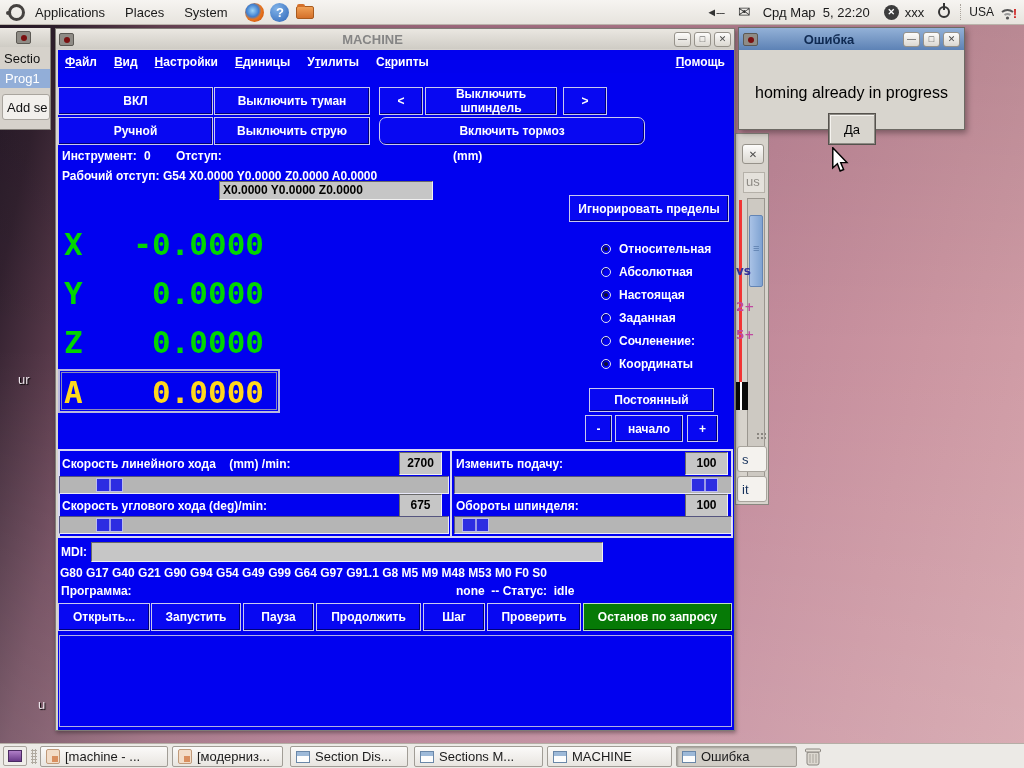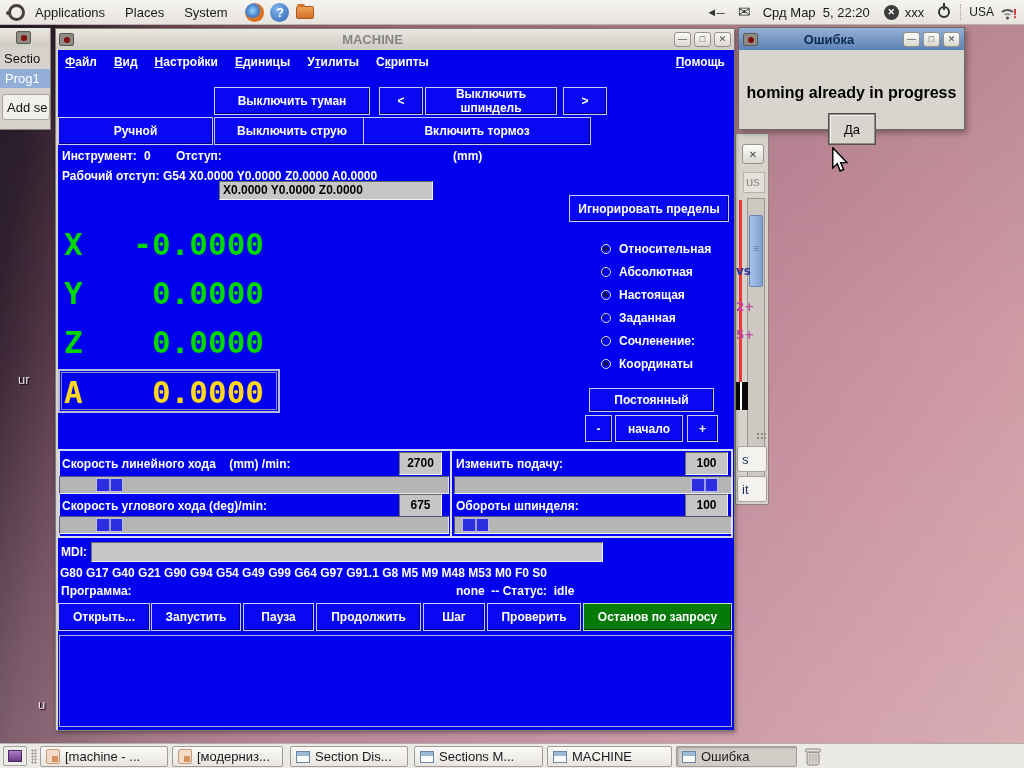--- a/index.html
+++ b/index.html
@@ -91,21 +91,21 @@
   .val-box { position:absolute; width:43px; height:23px; text-align:center; line-height:21px; }
 
   
   #program-textarea { position:absolute; left:1px; top:562px; width:673px; height:92px; border:1px solid #b0b0e4; background:#0101f0; }
 
   
   #error-dialog { position:absolute; left:738px; top:27px; width:227px; height:103px; background:#d8d5ce;
     border:1px solid #6d6a64; box-shadow:2px 3px 6px rgba(0,0,0,0.35); z-index:40; }
   #dialog-titlebar { height:22px; background:linear-gradient(#93b1d7,#5d82b5); display:flex; align-items:center; padding:0 4px; }
   #dialog-title { flex:1; text-align:center; font-weight:bold; font-size:13px; color:#0f2a52; }
-  #dialog-message { position:absolute; left:0; top:55px; width:100%; text-align:center; font-weight:bold; font-size:16px; color:#000; top:56px; }
+  #dialog-message { position:absolute; left:0; top:55px; width:100%; text-align:center; font-weight:normal; font-size:16px; color:#000; top:56px; }
   #dialog-yes { position:absolute; left:90px; top:86px; width:46px; height:30px; background:#d8d5ce;
     border:1px solid #8d8a84; box-shadow:0 0 0 1px #55524d, inset 1px 1px 0 #f5f3ef; font-size:13px; color:#000;
     display:flex; align-items:center; justify-content:center; }
 
   
   #left-window { position:absolute; left:0; top:28px; width:51px; height:102px; background:#d6d2cb;
     border-right:1px solid #85817b; border-bottom:1px solid #85817b; z-index:10; }
   #left-titlebar { height:19px; background:linear-gradient(#eae7e1,#cfccc5); display:flex; align-items:center; padding-left:16px; }
   #left-header { font-size:13px; color:#111; padding:4px 0 0 4px; white-space:nowrap; overflow:hidden; }
   #left-selected { margin-top:3px; height:19px; background:#92aed8; color:#fff; font-size:13px; padding-left:5px; line-height:19px; white-space:nowrap; }
@@ -200,27 +200,28 @@
     <span class="menu-item"><span></span><u>В</u><span>ид</span></span>
     <span class="menu-item"><span></span><u>Н</u><span>астройки</span></span>
     <span class="menu-item"><span></span><u>Е</u><span>диницы</span></span>
     <span class="menu-item"><span>У</span><u>т</u><span>илиты</span></span>
     <span class="menu-item"><span>С</span><u>к</u><span>рипты</span></span>
     <span class="menu-item" id="menu-help"><span></span><u>П</u><span>омощь</span></span>
   </div>
 
   <div id="machine-body">
 
+    <div class="blue-btn" style="left:0px; top:14px; width:155px; height:28px;">ВКЛ</div>
     <div class="blue-btn" style="left:156px; top:14px; width:156px; height:28px;">Выключить туман</div>
     <div class="blue-btn" style="left:321px; top:14px; width:44px; height:28px;">&lt;</div>
     <div class="blue-btn" style="left:367px; top:14px; width:132px; height:28px;">Выключить шпиндель</div>
     <div class="blue-btn" style="left:505px; top:14px; width:44px; height:28px;">&gt;</div>
     <div class="blue-btn" style="left:0px; top:44px; width:155px; height:28px;">Ручной</div>
     <div class="blue-btn" style="left:156px; top:44px; width:156px; height:28px;">Выключить струю</div>
-    <div class="blue-btn" style="left:305px; top:44px; width:228px; height:28px;">Включить тормоз</div>
+    <div class="blue-btn" style="left:321px; top:44px; width:266px; height:28px;border-radius:7px;">Включить тормоз</div>
 
     <span class="lbl" style="left:4px; top:76px;">Инструмент:</span>
     <span class="lbl" style="left:86px; top:76px;">0</span>
     <span class="lbl" style="left:118px; top:76px;">Отступ:</span>
     <div class="gray-field" style="position:absolute; left:161px; top:72px; width:214px; height:19px; padding:1px 0 0 3px;margin-top:36px;">X0.0000 Y0.0000 Z0.0000</div>
     <span class="lbl" style="left:395px; top:76px;">(mm)</span>
     <span class="lbl" style="left:4px; top:96px;">Рабочий отступ:</span>
     <span class="lbl" style="left:105px; top:96px;">G54 X0.0000 Y0.0000 Z0.0000 A0.0000</span>
 
     <div class="blue-btn" style="left:511px; top:122px; width:160px; height:27px;">Игнорировать пределы</div>

